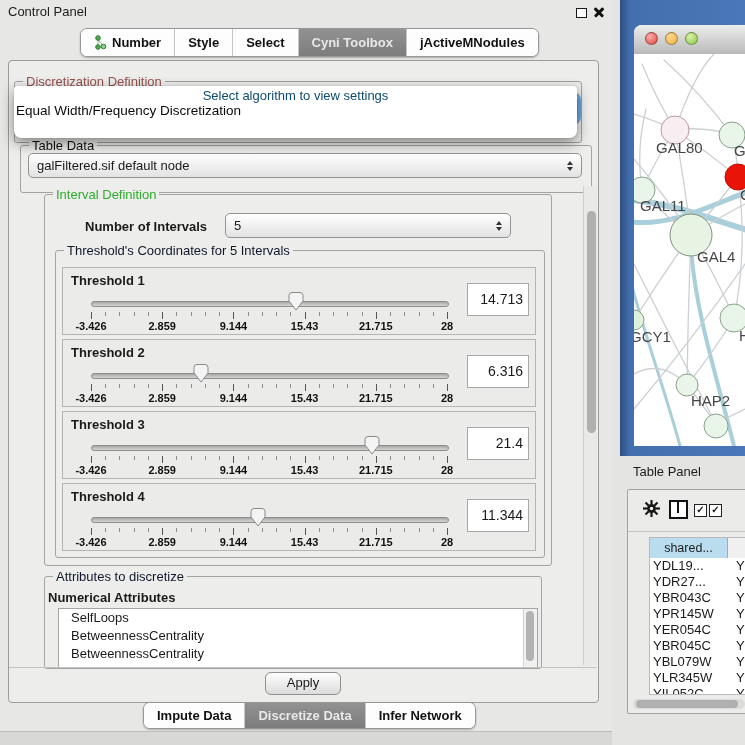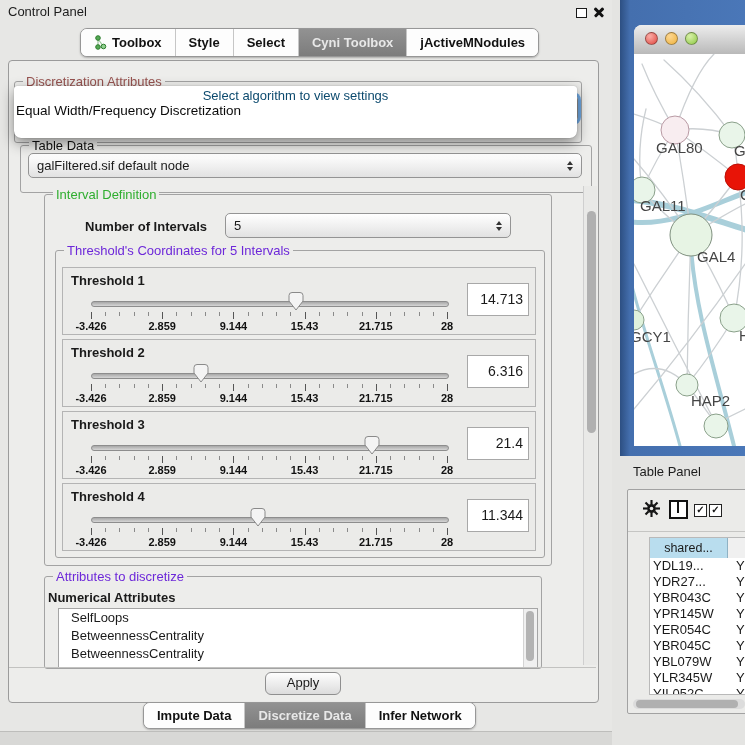--- a/index.html
+++ b/index.html
@@ -22,21 +22,21 @@
   .tab.active{background:linear-gradient(#929292,#7c7c7c);color:#e8e8e8}
   .tab+.tab{border-left:1px solid #c6c6c6}
   #top-tabs{left:80px;top:28px;height:27px}
   #bottom-tabs{left:143px;top:702px;height:25px}
   #bottom-strip{position:absolute;left:0;top:731px;width:620px;height:14px;background:#d8d8d6;border-top:1px solid #bdbdbb}
 
   #main-frame{position:absolute;left:8px;top:60px;width:589px;height:641px;background:#ededeb;
               border:1px solid #9b9b9b;border-radius:4px}
   .fieldset{position:absolute;border:1px solid #a3a3a3;border-radius:3px}
   .legend{position:absolute;top:-8px;left:8px;background:#ededeb;padding:0 3px;font-size:13px;white-space:nowrap}
-  .lg-maroon{color:#96524f}.lg-green{color:#2fae2f}.lg-blue{color:#6d28d9}.lg-black{color:#111}
+  .lg-maroon{color:#96524f}.lg-green{color:#2fae2f}.lg-blue{color:#0f172a}.lg-black{color:#111}
 
   .combo{position:absolute;display:flex;align-items:center;padding:0 8px;font-size:13px;
          background:linear-gradient(#ffffff,#e2e2e2);border:1px solid #949494;border-radius:5px;box-sizing:border-box}
   .combo .val{flex:1;overflow:hidden;white-space:nowrap}
   .arrows{display:flex;flex-direction:column;align-items:center}
   .tri-up{width:0;height:0;border-left:3.5px solid transparent;border-right:3.5px solid transparent;border-bottom:4.5px solid #333;margin-bottom:2px}
   .tri-dn{width:0;height:0;border-left:3.5px solid transparent;border-right:3.5px solid transparent;border-top:4.5px solid #333}
   #fs-algo{left:5px;top:20px;width:566px;height:60px}
   #algo-combo{left:13px;top:34px;width:556px;height:27px;box-shadow:0 0 0 3px #6fa8e3}
   #fs-table{left:11px;top:84px;width:570px;height:46px}
@@ -125,39 +125,39 @@
     </div>
 
   <div id="top-tabs" class="tabgroup">
       <div class="tab">
         <svg width="13" height="15" viewBox="0 0 13 15">
           <path d="M4,3 L4,12 M4,4 L9.5,11.5" stroke="#9ac49a" stroke-width="1.2" fill="none"></path>
           <circle cx="4" cy="3" r="2.3" fill="#55a855" stroke="#2e7d2e"></circle>
           <circle cx="4" cy="12" r="2.3" fill="#55a855" stroke="#2e7d2e"></circle>
           <circle cx="9.5" cy="11.5" r="2.3" fill="#8fcf8f" stroke="#2e7d2e"></circle>
         </svg>
-        <span>Toolbox</span>
+        <span>Number</span>
       </div>
       <div class="tab">
         <span>Style</span>
       </div>
       <div class="tab">
         <span>Select</span>
       </div>
       <div class="tab active">
         <span>Cyni Toolbox</span>
       </div>
       <div class="tab">
         <span>jActiveMNodules</span>
       </div>
     </div>
 
   <div id="main-frame">
     <div id="fs-algo" class="fieldset">
-      <span class="legend lg-maroon">Discretization Attributes</span>
+      <span class="legend lg-maroon">Discretization Definition</span>
     </div>
     <div id="algo-combo" class="combo">
       <span class="val"></span>
       <span class="arrows">
           <span class="tri-up"></span>
           <span class="tri-dn"></span>
         </span>
     </div>
 
     <div id="fs-table" class="fieldset">

